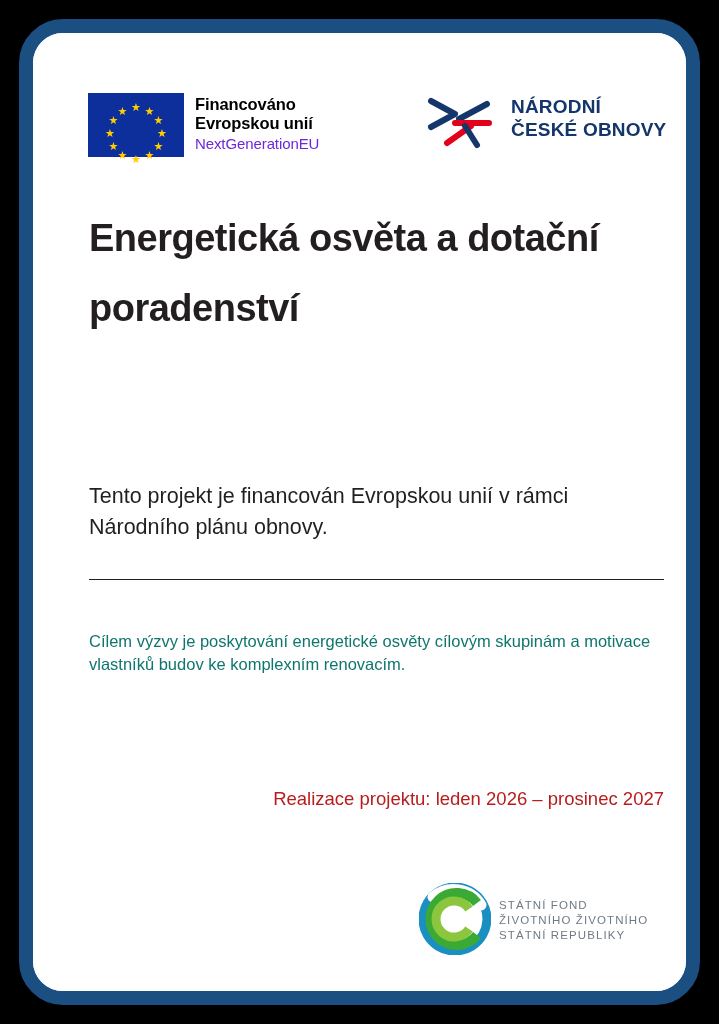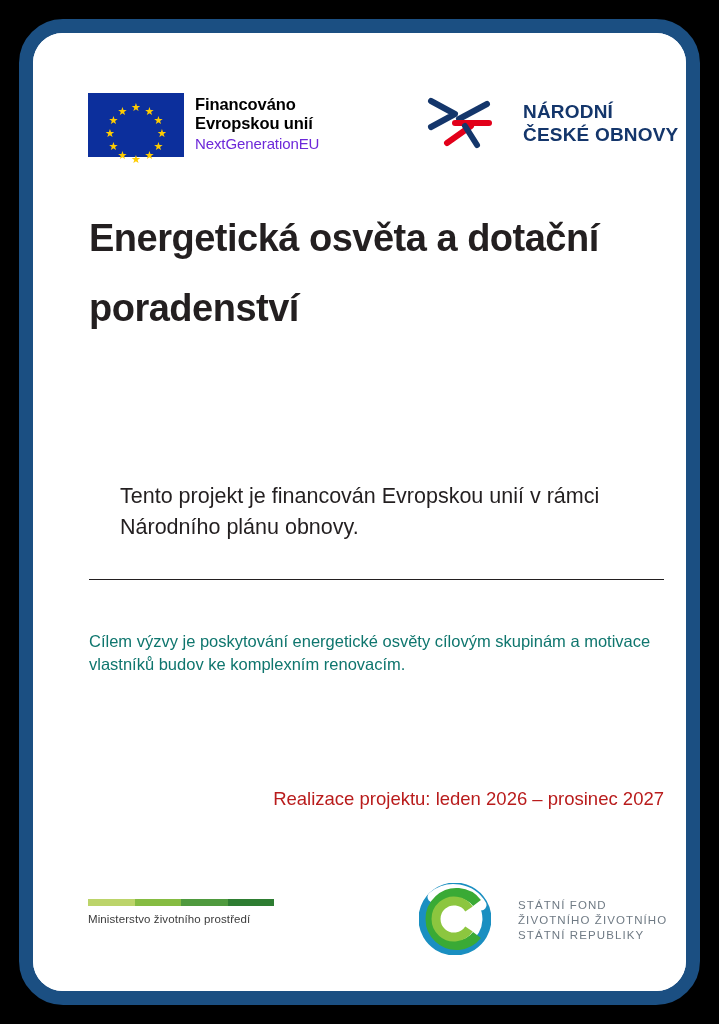--- a/index.html
+++ b/index.html
@@ -86,22 +86,20 @@
     color: #6d28d9;
     line-height: 21px;
     letter-spacing: -0.1px;
   }
 
   .npo-logo {
     position: absolute;
     left: 392px;
     top: 10px;
     display: flex;
-    align-items: center;
-    gap: 12px;
   }
   .npo-mark {
     width: 76px;
     height: 56px;
     position: relative;
     flex: none;
   }
   .npo-text {
     margin-left: 10px;
   }
@@ -128,21 +126,20 @@
 
   
   .lead {
     position: absolute;
     left: 56px;
     top: 448px;
     width: 580px;
     font-size: 21.5px;
     color: #231f20;
     line-height: 31px;
-    margin-left: 31px;
   }
 
   .rule {
     position: absolute;
     left: 56px;
     top: 546px;
     width: 575px;
     height: 1px;
     background: #231f20;
   }
@@ -201,21 +198,21 @@
     display: flex;
     align-items: center;
   }
   .sfzp-mark {
     width: 72px;
     height: 72px;
     position: relative;
     flex: none;
   }
   .sfzp-text {
-    margin-left: 27px;
+    margin-left: 8px;
     padding-top: 2px;
   }
   .sfzp-text div {
     font-size: 11.5px;
     color: #6f7a84;
     line-height: 15px;
     letter-spacing: 1.1px;
   }
 </style>
 </head>
@@ -268,29 +265,20 @@
     <div class="headline">Energetická osvěta a dotační poradenství</div>
 
     <div class="lead">Tento projekt je financován Evropskou unií v rámci Národního plánu obnovy.</div>
 
     <div class="rule"></div>
 
     <div class="body-text">Cílem výzvy je poskytování energetické osvěty cílovým skupinám a motivace vlastníků budov ke komplexním renovacím.</div>
 
     <div class="realization">Realizace projektu: leden 2026 – prosinec 2027</div>
 
-    <div class="mzp-logo">
-      <div class="mzp-bars">
-        <span class="mzp-b1"></span>
-          <span class="mzp-b2"></span>
-          <span class="mzp-b3"></span>
-          <span class="mzp-b4"></span>
-      </div>
-      <div class="mzp-caption">Ministerstvo životního prostředí</div>
-    </div>
 
     <div class="sfzp-logo">
       <div class="sfzp-mark">
         <svg width="72" height="72" viewBox="0 0 72 72" xmlns="http://www.w3.org/2000/svg">
           <path d="M36 4 A32 32 0 1 1 35.9 4 Z" fill="none" stroke="#1a8fc1" stroke-width="9"></path>
           <path d="M62 22 A32 32 0 0 0 14 14" fill="none" stroke="#ffffff" stroke-width="11" stroke-linecap="round"></path>
           <path d="M58 20 A26 26 0 1 0 58 52" fill="none" stroke="#3aaa35" stroke-width="10"></path>
           <path d="M50 26 A18 18 0 1 0 50 46" fill="none" stroke="#8cc63f" stroke-width="9"></path>
           <circle cx="36" cy="36" r="9" fill="#ffffff"></circle>
         </svg>

